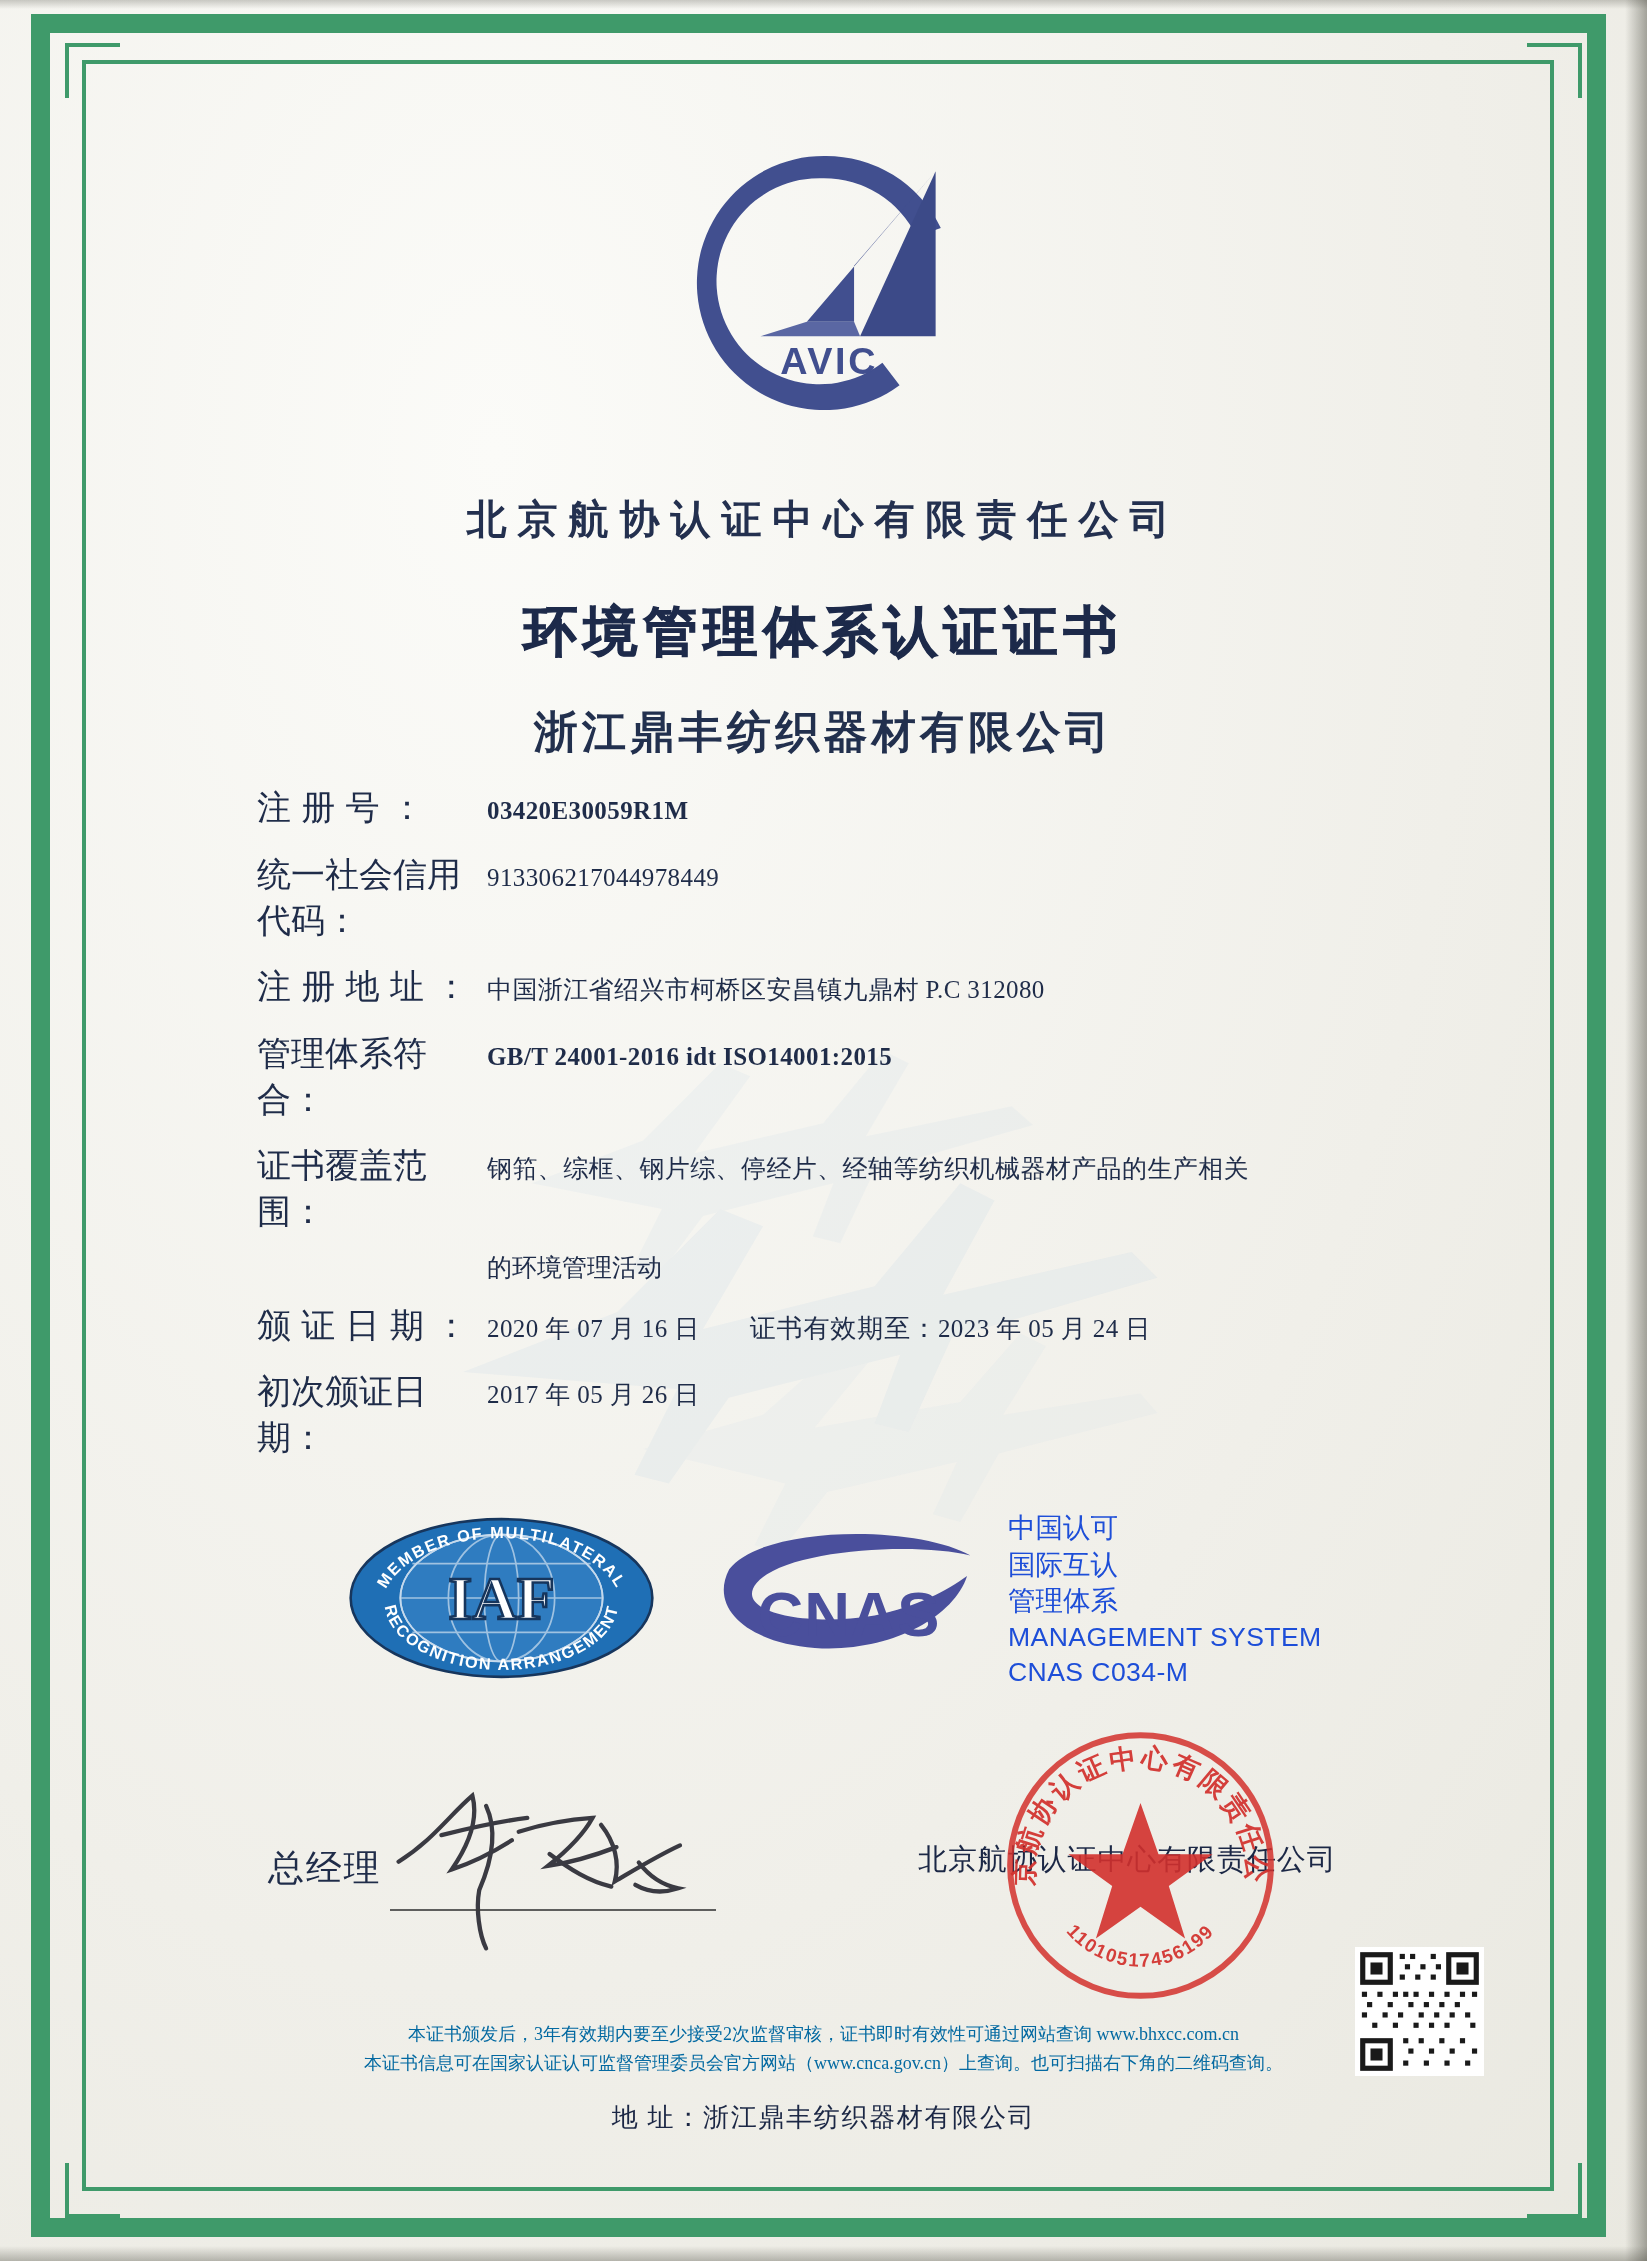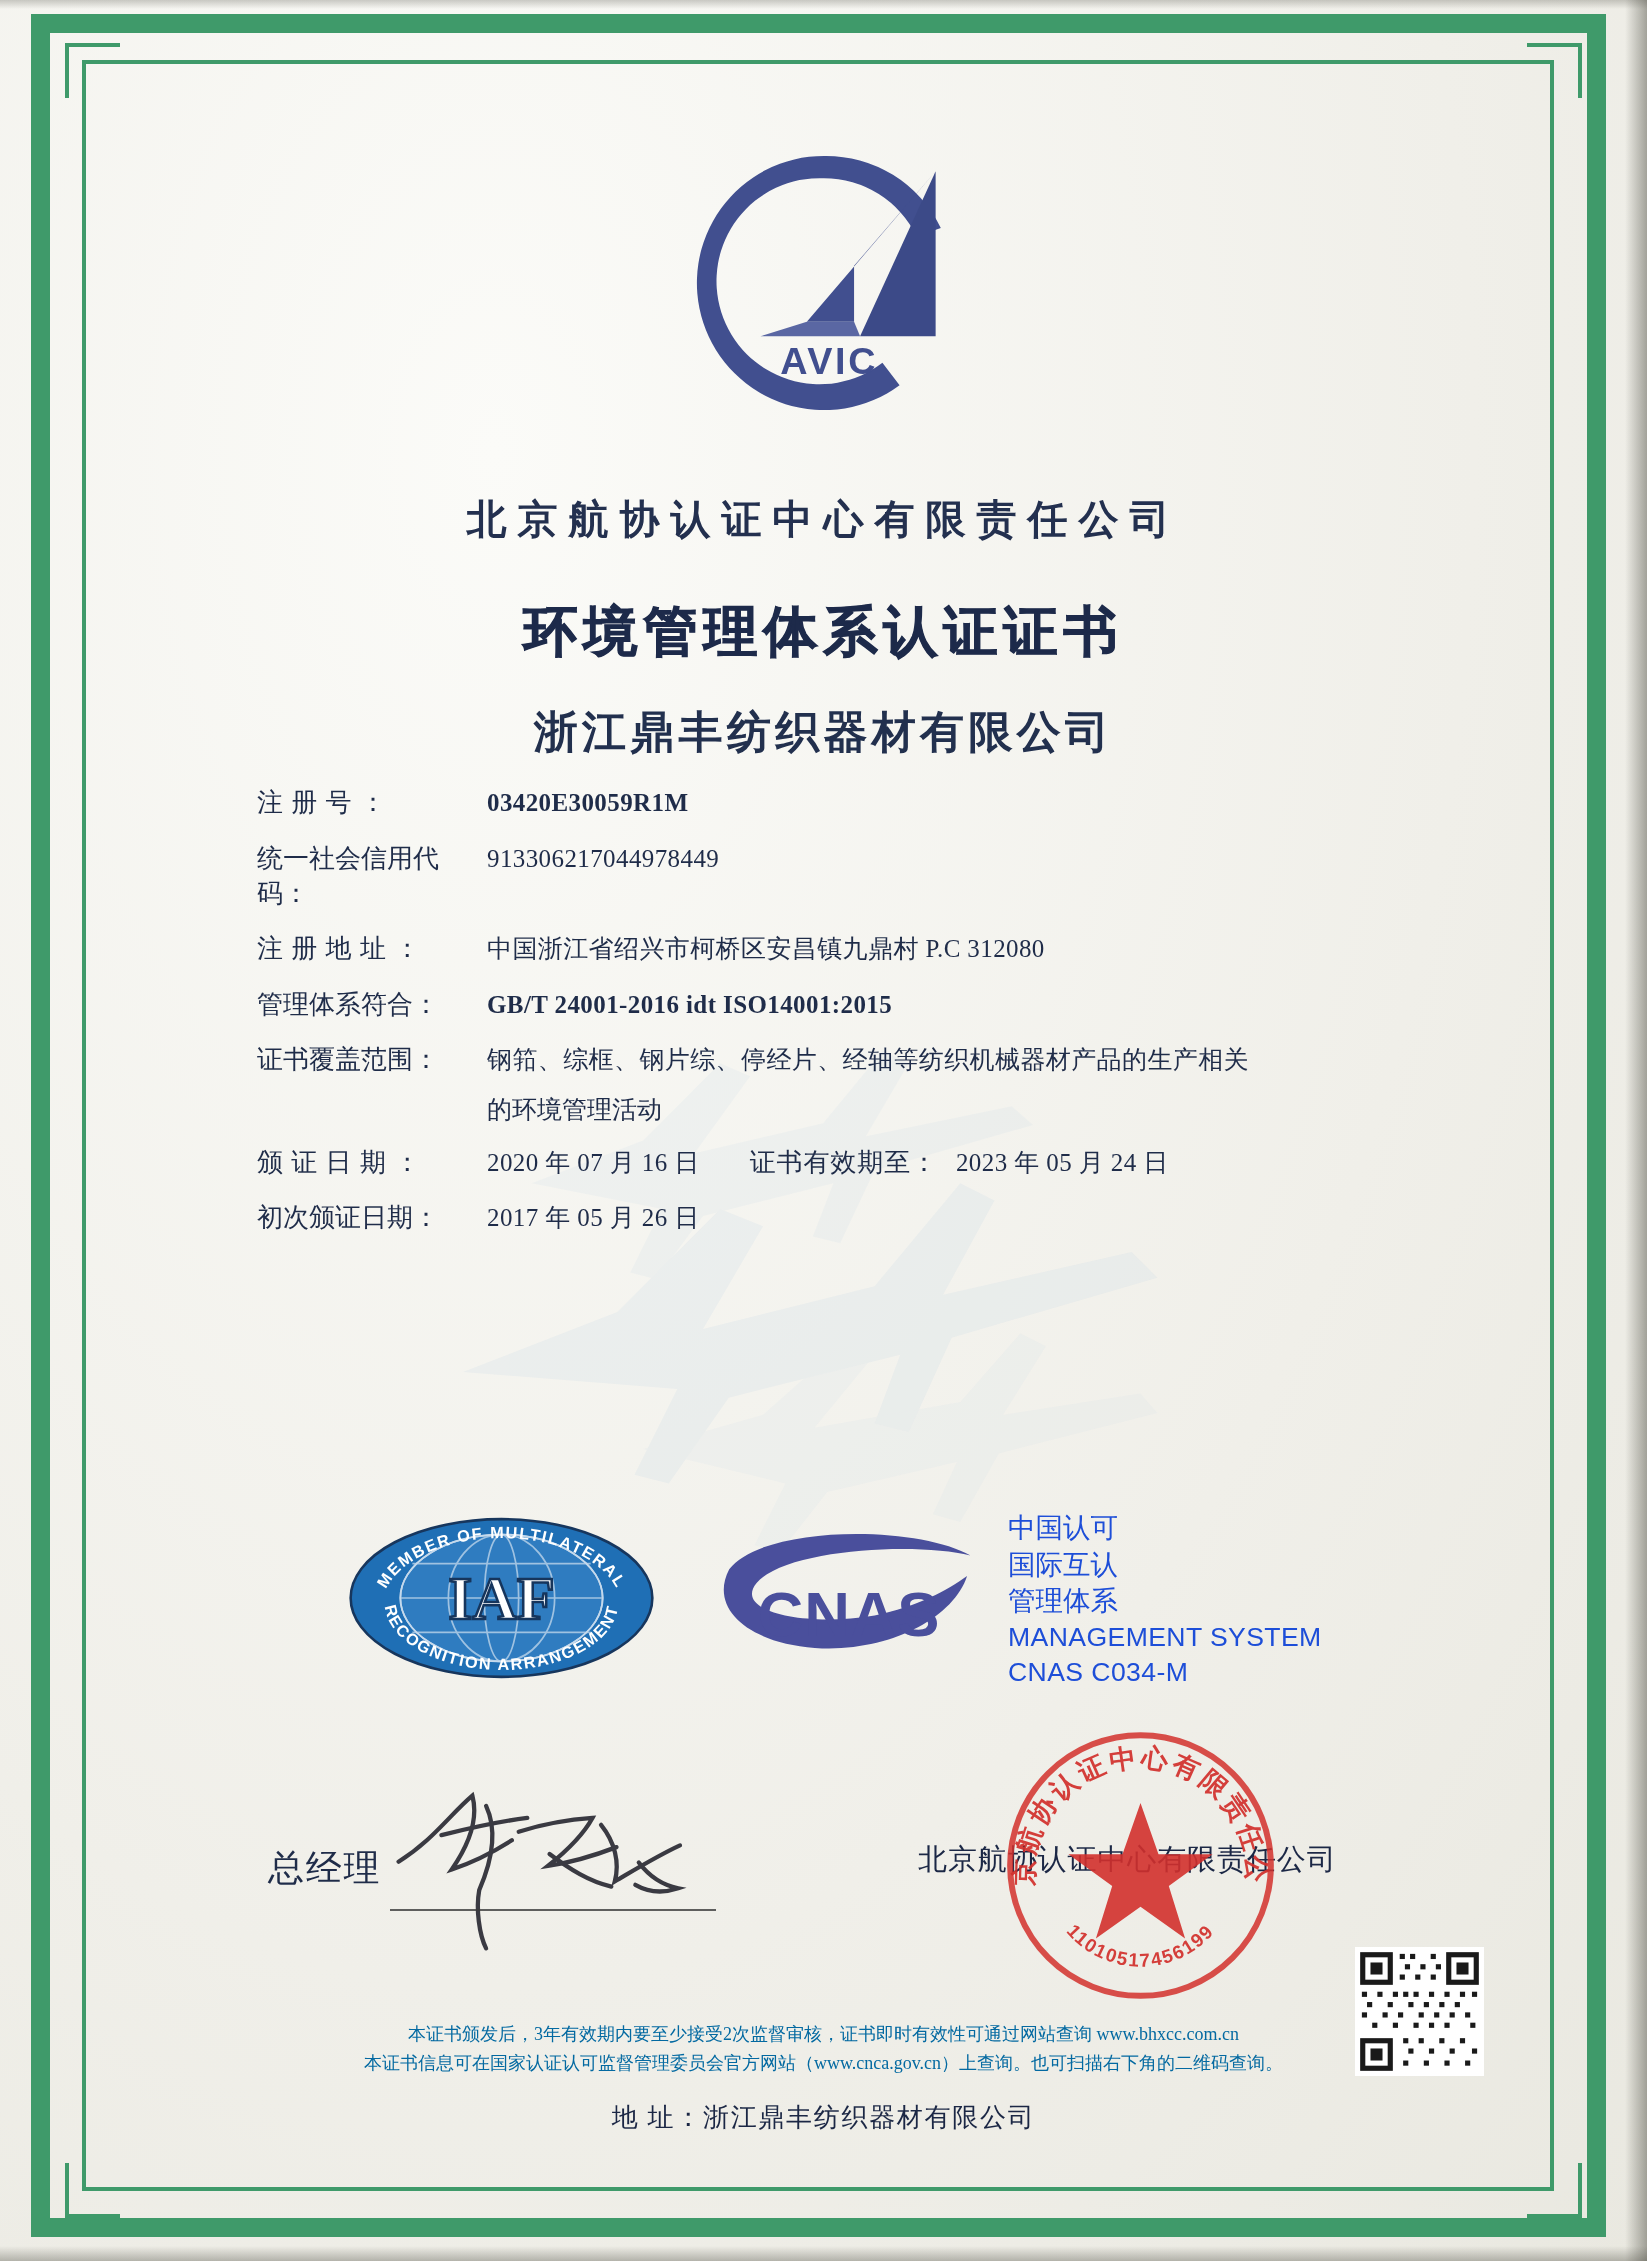--- a/index.html
+++ b/index.html
@@ -130,21 +130,21 @@
   .frow {
     display: flex;
     align-items: baseline;
     margin-bottom: 20.6px;
     font-family: "Liberation Serif", serif;
     color: #1f2c49;
   }
   .flabel {
     width: 230px;
     flex: 0 0 230px;
-    font-size: 26px;
+    font-size: 34px;
     letter-spacing: 0.9px;
     display: flex;
     justify-content: space-between;
   }
   .flabel.tight { letter-spacing: 0px; }
   .fvalue {
     font-size: 25px;
     letter-spacing: 0.4px;
   }
   .fvalue.bold { font-weight: 700; }
@@ -153,21 +153,21 @@
     font-family: "Liberation Serif", serif;
     font-size: 25px;
     color: #1f2c49;
     margin-top: -5.1px;
     margin-bottom: 19px;
   }
   .date-row .fvalue { font-size: 25px; }
   .inline-label {
     font-size: 26px;
     margin-left: 50px;
-    margin-right: 18px;
+    margin-right: 0;
     letter-spacing: 0.9px;
   }
 
   
   .iaf {
     position: absolute;
     left: 347px;
     top: 1514px;
     width: 309px;
     height: 168px;

